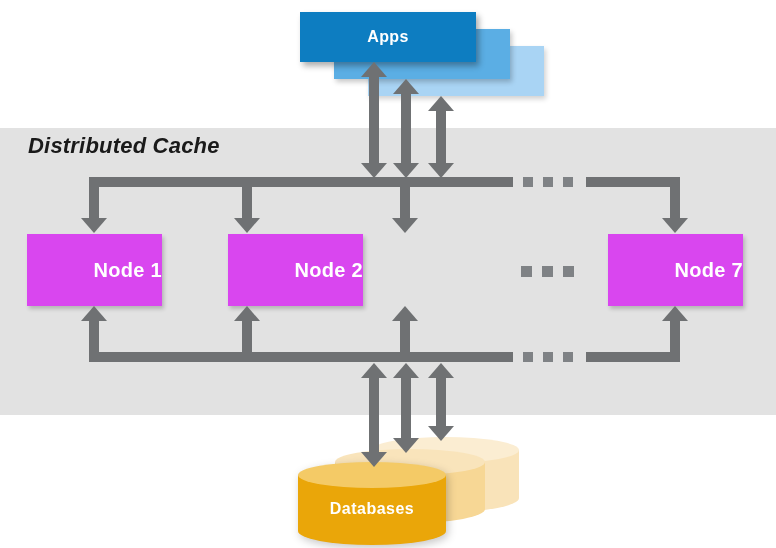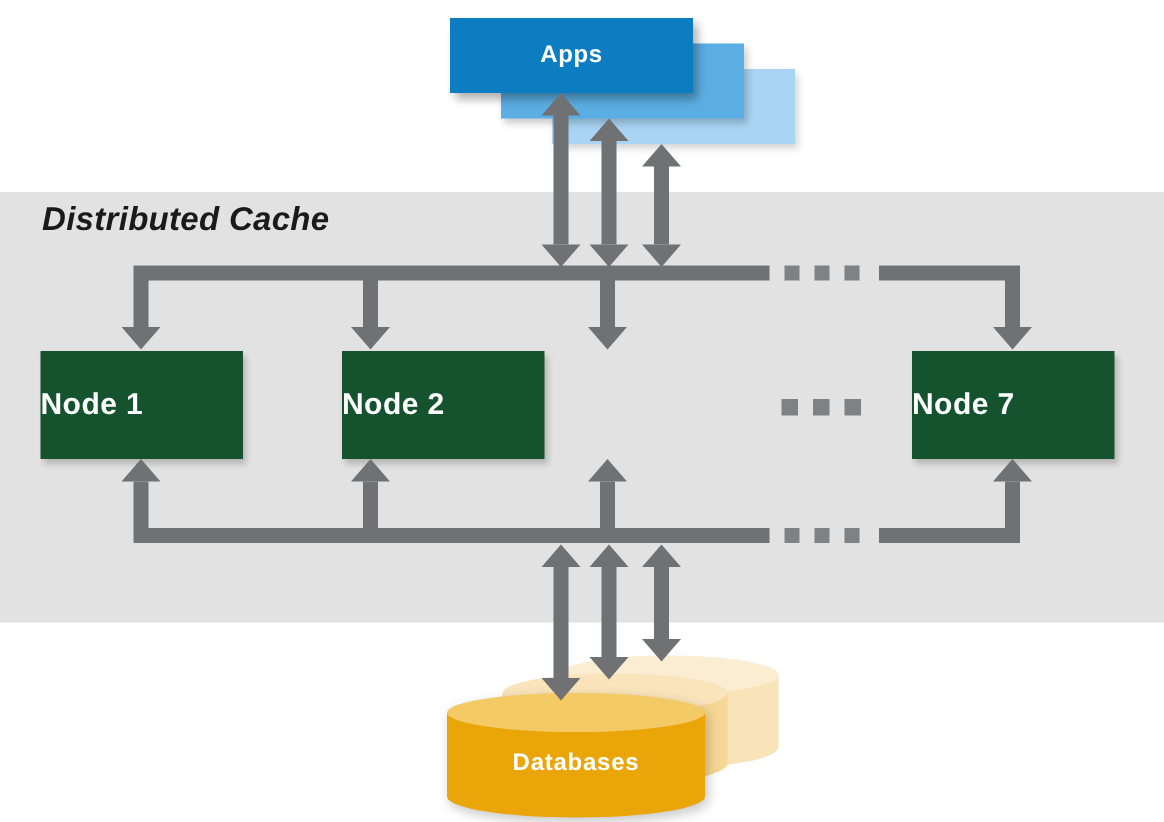--- a/index.html
+++ b/index.html
@@ -16,33 +16,33 @@
   }
   .cache-title {
     position:absolute; left:28px; top:133px;
     font-size:22px; font-weight:700; color:#1a1a1a; letter-spacing:0.2px;
     z-index:2;
     font-style:italic;
   }
 
   
   .app-box {
-    position:absolute; width:162px; height:50px;
+    position:absolute; width:176px; height:50px;
     display:flex; align-items:center; justify-content:center;
   }
   .app-back  { left:368px; top:46px; background:#a9d4f4; z-index:1; box-shadow:2px 3px 5px rgba(0,0,0,.18); }
   .app-mid   { left:334px; top:29px; background:#5baee4; z-index:2; box-shadow:2px 3px 5px rgba(0,0,0,.22); }
   .app-front { left:300px; top:12px; background:#0d7dc1; z-index:3; box-shadow:3px 4px 6px rgba(0,0,0,.32); }
   .app-front .lbl { color:#fff; font-size:16px; font-weight:700; letter-spacing:0.4px; }
 
   
   .node {
     position:absolute; top:234px; width:135px; height:72px;
-    background:#14532d; z-index:3;
-    display:flex; align-items:center; justify-content:flex-start;
+    background:#d946ef; z-index:3;
+    display:flex; align-items:center; justify-content:flex-end;
     box-shadow:2px 3px 4px rgba(0,0,0,.2);
   }
   .node .lbl { color:#fff; font-size:20px; font-weight:700; letter-spacing:0.3px; }
   .node-1 { left:27px; }
   .node-2 { left:183px;margin-left:45px; }
   .node-3 { left:340px; }
   .node-4 { left:608px; }
 
   
   .cyl { position:absolute; z-index:3; }
@@ -53,21 +53,21 @@
   .cyl .cyl-body {
     position:absolute; left:0; right:0; top:13px; bottom:0;
     border-radius:0 0 50% 50% / 0 0 14px 14px; z-index:1;
   }
   .cyl-back  { left:372px; top:437px; width:147px; height:75px; z-index:3; }
   .cyl-back  .cyl-top  { background:#fbedd2; }
   .cyl-back  .cyl-body { background:#f9e3b9; }
   .cyl-mid   { left:335px; top:449px; width:150px; height:74px; z-index:4; }
   .cyl-mid   .cyl-top  { background:#f9e4bb; }
   .cyl-mid   .cyl-body { background:#f7d795; }
-  .cyl-front { left:298px; top:462px; width:172px; height:83px; z-index:5;
+  .cyl-front { left:298px; top:462px; width:148px; height:83px; z-index:5;
                filter:drop-shadow(2px 3px 4px rgba(0,0,0,.22)); }
   .cyl-front .cyl-top  { background:#f4ca66; }
   .cyl-front .cyl-body { background:#eaa609; }
   .cyl-front .lbl {
     position:absolute; left:0; right:0; top:38px; text-align:center; z-index:3;
     color:#fff; font-size:16px; font-weight:700; letter-spacing:0.5px;
   }
 
   
   .connectors {

